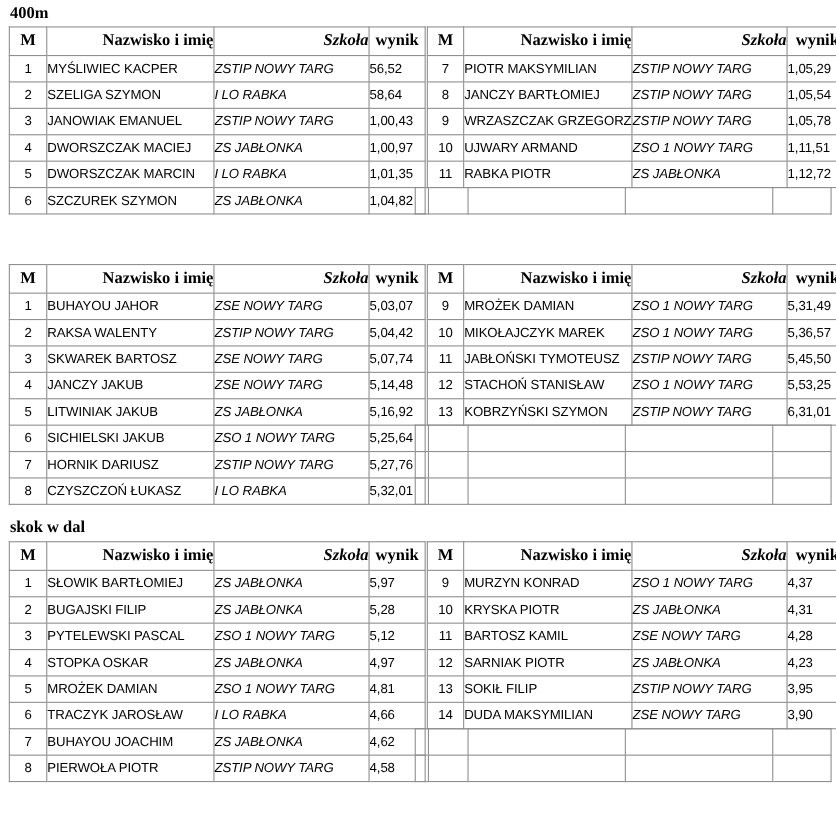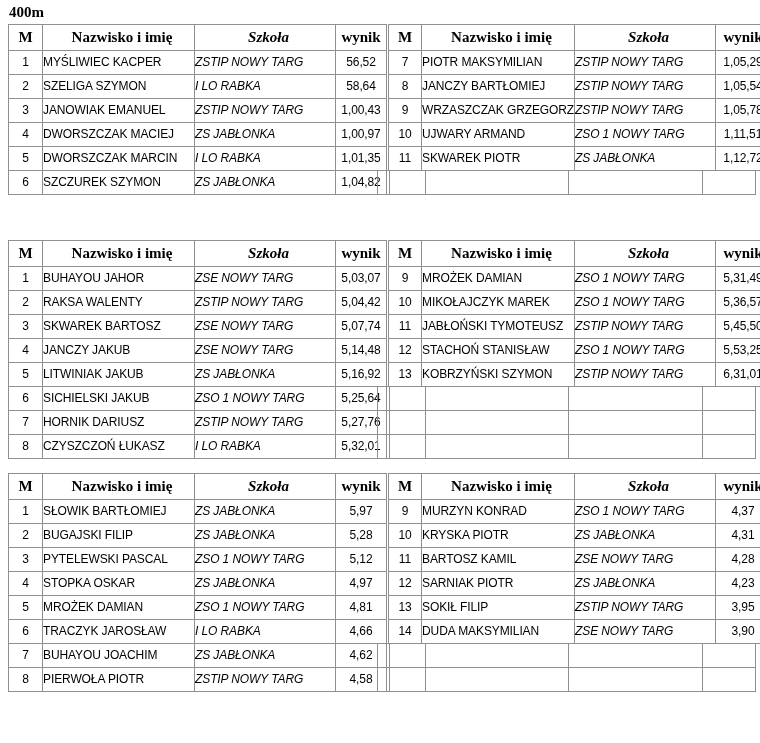--- a/index.html
+++ b/index.html
@@ -18,31 +18,31 @@
   .tables-row{display:flex;align-items:flex-start;}
   .tblwrap-left{width:360px;flex:0 0 360px;}
   .tblwrap-right{width:364px;flex:0 0 364px;margin-left:20px;position:relative;}
   table{border-collapse:collapse;table-layout:fixed;}
   .main-t{width:100%;}
   .main-t th,.main-t td,.empty-t td{
     border:1px solid #8f8f8f;padding:0;overflow:hidden;white-space:nowrap;
   }
   .main-t th{
     font-family:"Liberation Serif",serif;font-weight:bold;font-size:15px;
-    height:25px;text-align:center;padding-left:7px;color:#000;
+    height:25px;text-align:right;padding-left:7px;color:#000;
   }
   .main-t th.c-m,.main-t th.c-res{text-align:center;padding-left:0;}
   .main-t td{
     font-family:"Liberation Sans",sans-serif;font-size:12px;height:23px;
     line-height:23px;color:#000;letter-spacing:-0.1px;
   }
   .c-m{width:33px;text-align:center;}
   .c-name{width:144px;text-align:left;padding-left:7px;}
   .c-school{width:133px;text-align:left;padding-left:7px;font-style:italic;}
-  .c-res{width:50px;text-align:center;}
+  .c-res{width:50px;}
   .rt .c-m{width:32px;}
   .rt .c-name{width:145px;}
   .rt .c-res{width:54px;}
   
   .empty-t{width:373px;margin-left:-11px;margin-top:-1px;}
   .empty-t td{height:23px;}
   .e-0{width:11px;}
   .e-1{width:35px;}
   .e-2{width:142px;}
   .e-3{width:133px;}
@@ -136,21 +136,21 @@
                 <td class="c-res">1,05,78</td>
               </tr>
               <tr>
                 <td class="c-m">10</td>
                 <td class="c-name">UJWARY ARMAND</td>
                 <td class="c-school">ZSO 1 NOWY TARG</td>
                 <td class="c-res">1,11,51</td>
               </tr>
               <tr>
                 <td class="c-m">11</td>
-                <td class="c-name">SKWAREK PIOTR</td>
+                <td class="c-name">RABKA PIOTR</td>
                 <td class="c-school">ZS JABŁONKA</td>
                 <td class="c-res">1,12,72</td>
               </tr>
             </tbody>
         </table>
         <table class="empty-t">
           <tbody>
               <tr>
                 <td class="e-0"></td>
                 <td class="e-1"></td>
@@ -294,20 +294,21 @@
                 <td class="e-3"></td>
                 <td class="e-4"></td>
               </tr>
             </tbody>
         </table>
       </div>
     </div>
   </div>
 
   <div class="sec" id="sec-skok">
+    <h2 class="sec-title">skok w dal</h2>
     <div class="tables-row">
       <div class="tblwrap-left">
         <table class="main-t lt">
           <thead>
             <tr>
               <th class="c-m">M</th>
               <th class="c-name">Nazwisko i imię</th>
               <th class="c-school">Szkoła</th>
               <th class="c-res">wynik</th>
             </tr>

